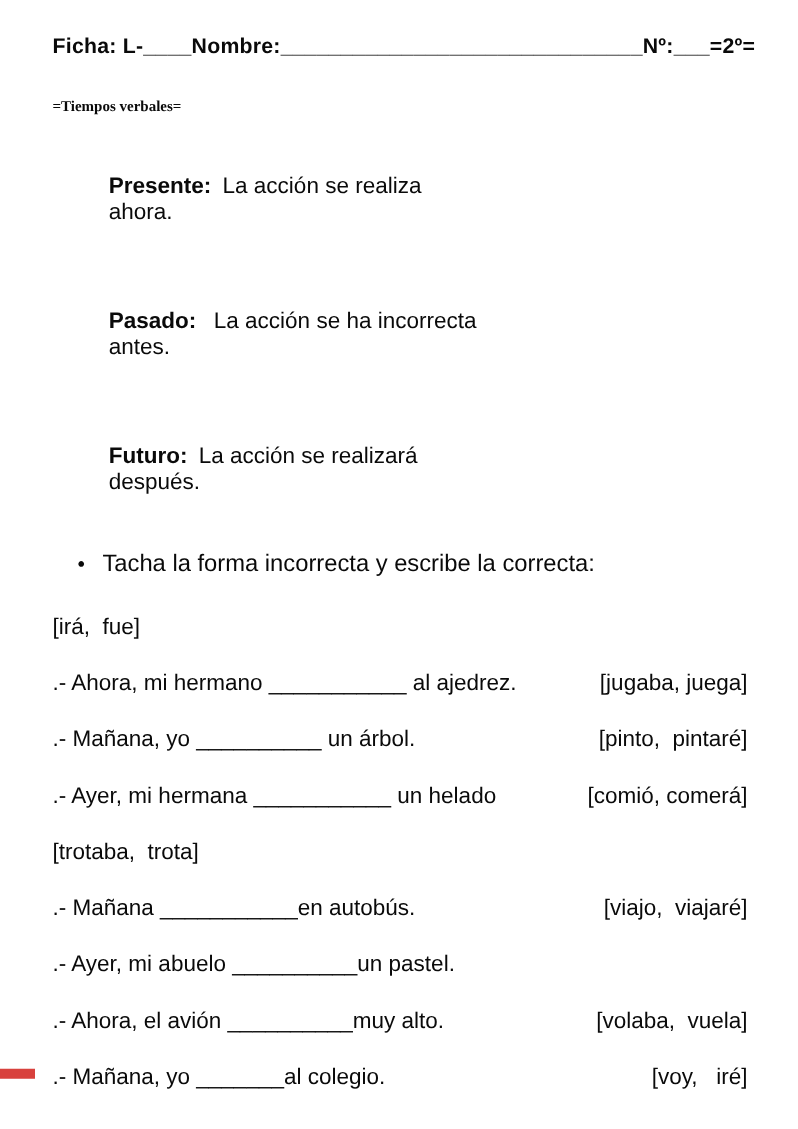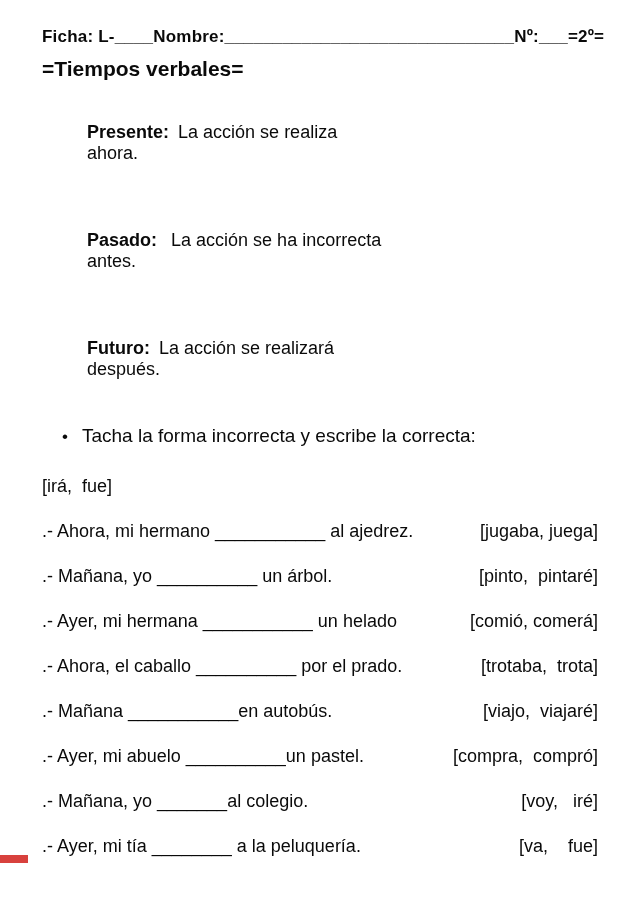--- a/index.html
+++ b/index.html
@@ -15,25 +15,26 @@
     overflow: hidden;
   }
   .header-line {
     font-size: 17px;
     font-weight: bold;
     line-height: 20px;
     white-space: pre;
     letter-spacing: 0.2px;
   }
   .sheet-title {
-    font-size: 21px;
+    font-size: 12px;
     font-weight: bold;
     line-height: 20px;
-    margin-top: 12px;
+    margin-top: 28px;
     white-space: pre;
+    font-family: Liberation Serif, serif;
   }
   .definitions { margin-top: 22px; margin-left: 15px; }
   .def-row {
     font-size: 18px;
     line-height: 21px;
     margin-bottom: 24px;
     white-space: pre;
   }
   .def-label { font-weight: bold; }
   .def-body { margin-left: 4px; }
@@ -101,30 +102,32 @@
     </div>
     <div class="exercise-row">
       <span class="exercise-sentence">.- Mañana, yo __________ un árbol.</span>
       <span class="exercise-options">[pinto,  pintaré]</span>
     </div>
     <div class="exercise-row">
       <span class="exercise-sentence">.- Ayer, mi hermana ___________ un helado</span>
       <span class="exercise-options">[comió, comerá]</span>
     </div>
     <div class="exercise-row">
-      <span class="exercise-sentence">.- Ahora, el caballo __________ por el prado.</span>
       <span class="exercise-options">[trotaba,  trota]</span>
     </div>
     <div class="exercise-row">
       <span class="exercise-sentence">.- Mañana ___________en autobús.</span>
       <span class="exercise-options">[viajo,  viajaré]</span>
     </div>
     <div class="exercise-row">
       <span class="exercise-sentence">.- Ayer, mi abuelo __________un pastel.</span>
-      <span class="exercise-options">[compra,  compró]</span>
+    </div>
+    <div class="exercise-row">
+      <span class="exercise-sentence">.- Ahora, el avión __________muy alto.</span>
+      <span class="exercise-options">[volaba,  vuela]</span>
     </div>
     <div class="exercise-row">
       <span class="exercise-sentence">.- Mañana, yo _______al colegio.</span>
       <span class="exercise-options">[voy,   iré]</span>
     </div>
     <div class="exercise-row">
       <span class="exercise-sentence">.- Ayer, mi tía ________ a la peluquería.</span>
       <span class="exercise-options">[va,    fue]</span>
     </div>
 

